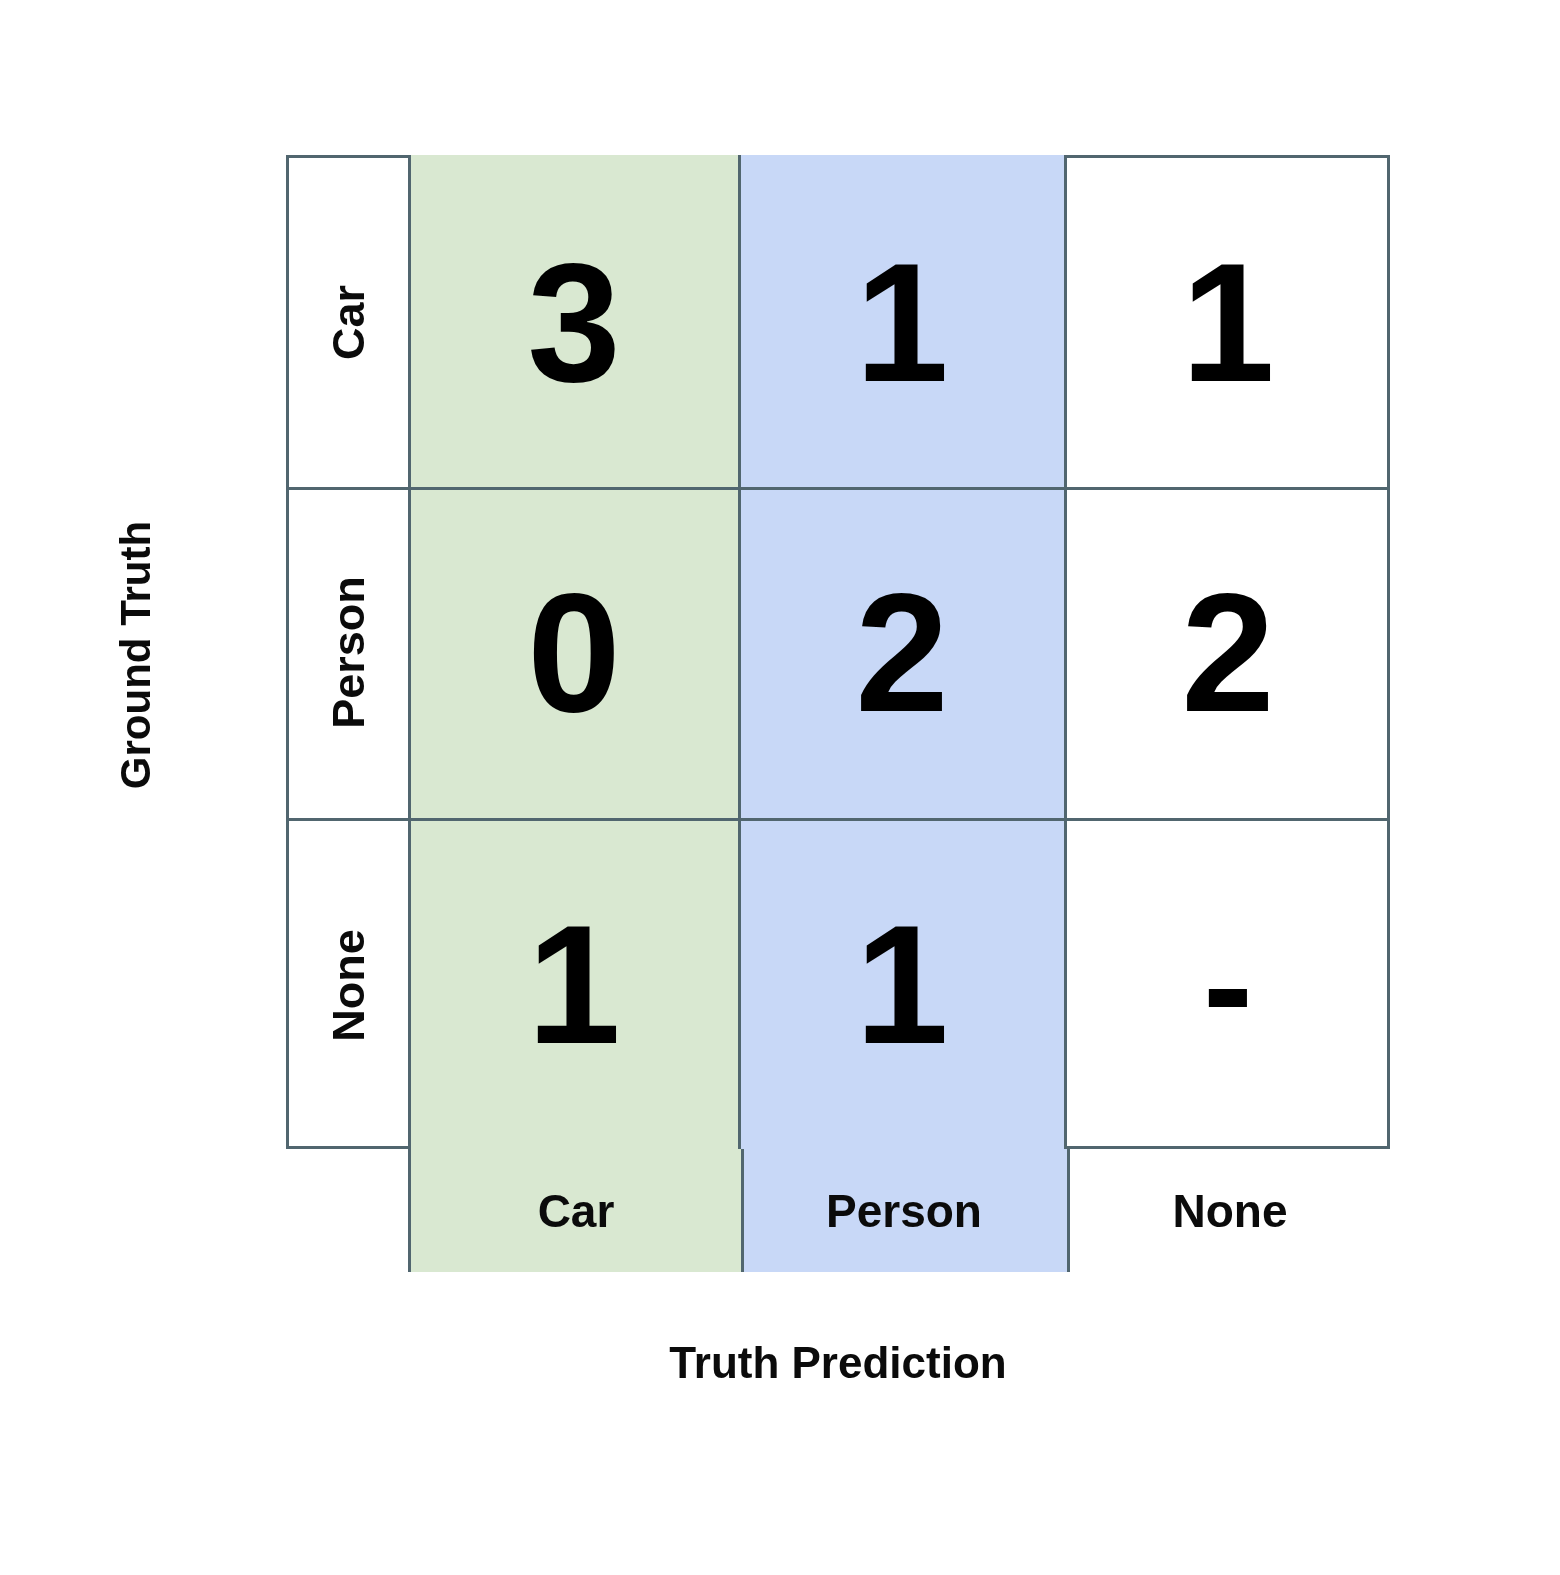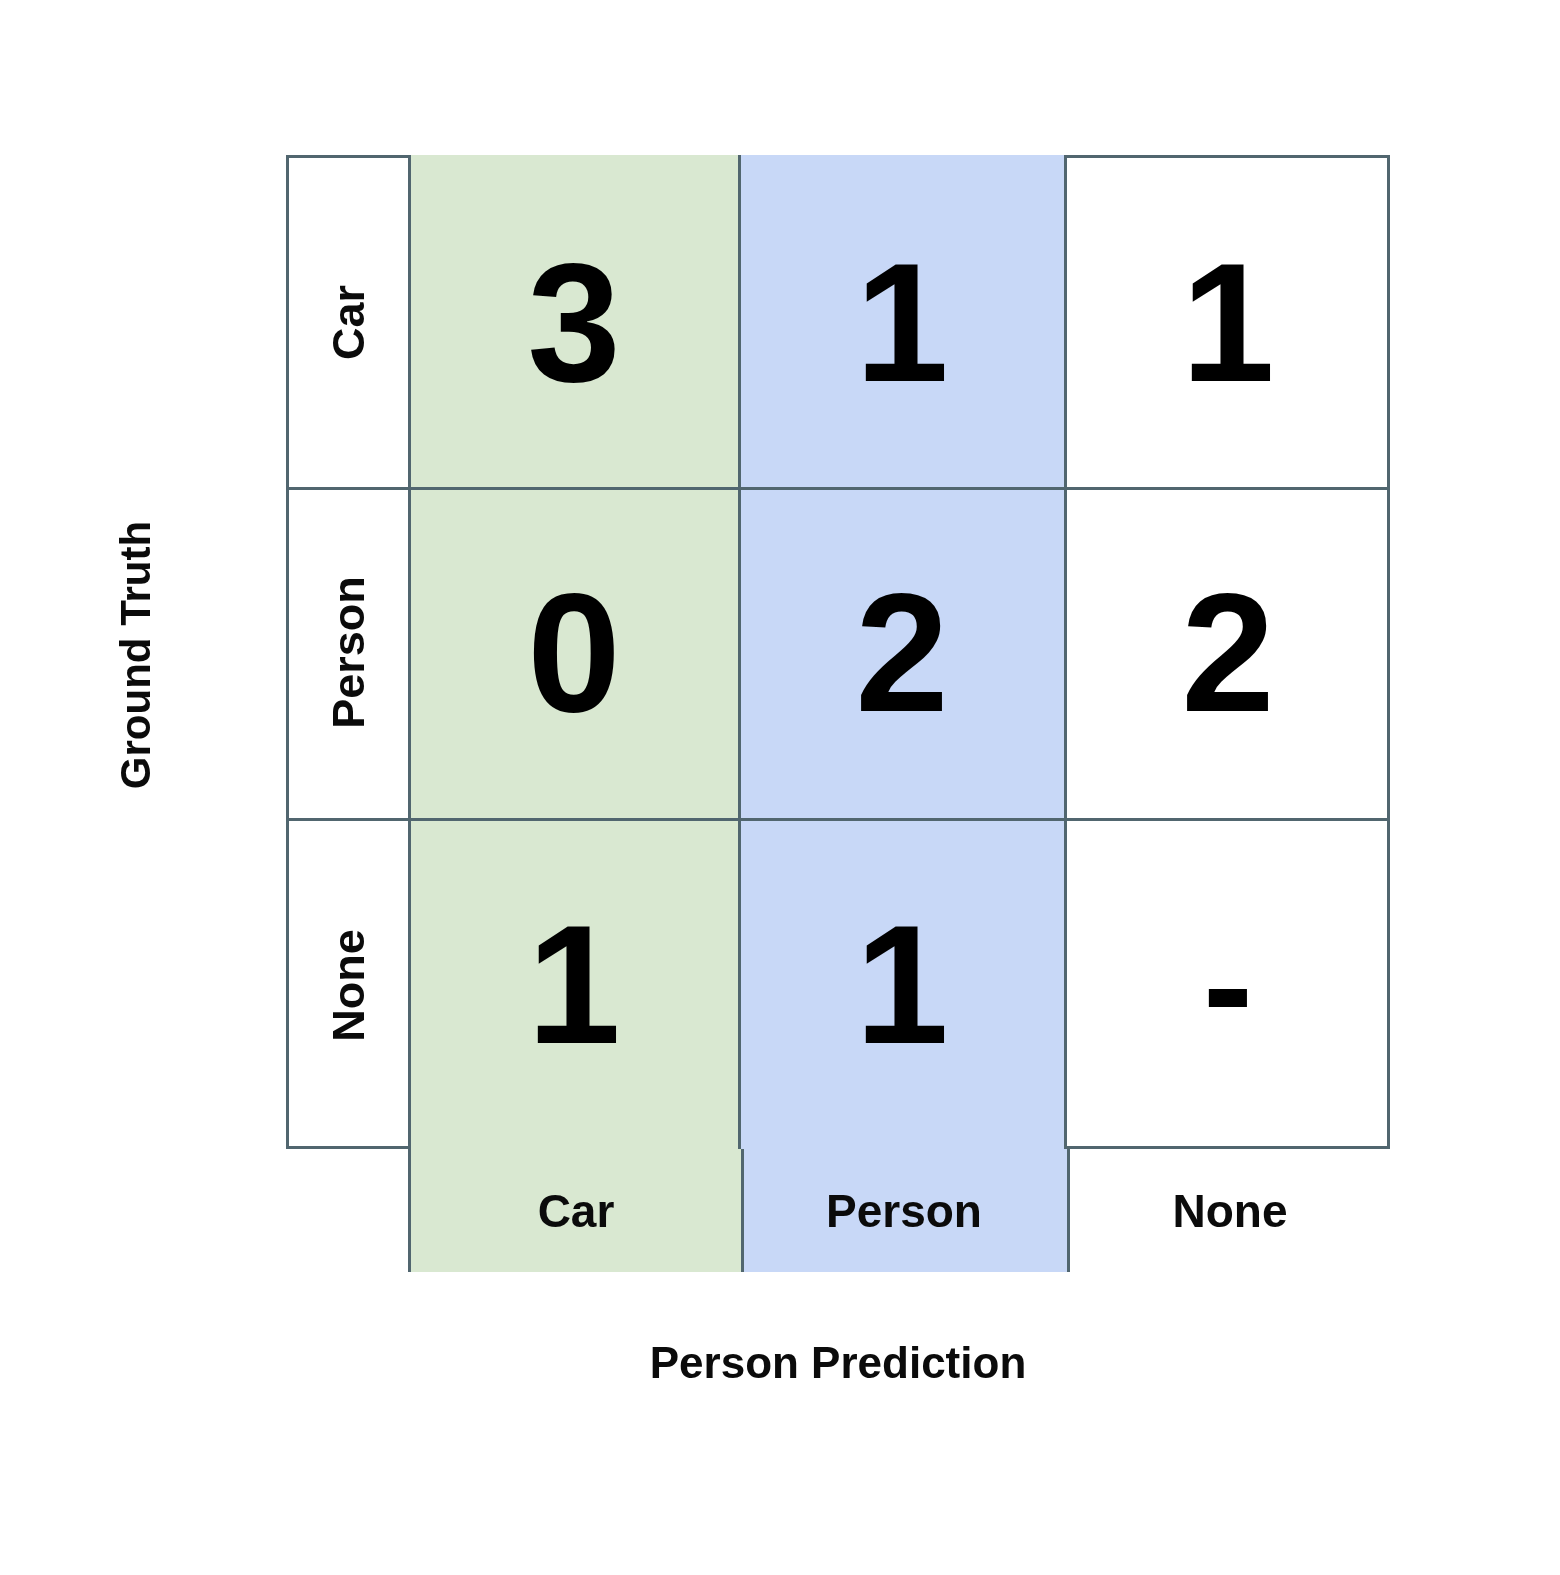--- a/index.html
+++ b/index.html
@@ -231,15 +231,15 @@
     <div class="col-cell" style="left:330px; width:326px; background:#C8D8F7;">
       <span>Person</span>
     </div>
     <div class="col-cell" style="left:656px; width:326px; background:#FFFFFF;">
       <span>None</span>
     </div>
     <div class="col-sep" style="left:330px;"></div>
     <div class="col-sep" style="left:656px;"></div>
   </div>
 
-  <div class="x-axis-title">Person Prediction</div>
+  <div class="x-axis-title">Truth Prediction</div>
 
 </div>
 
 </body></html>

